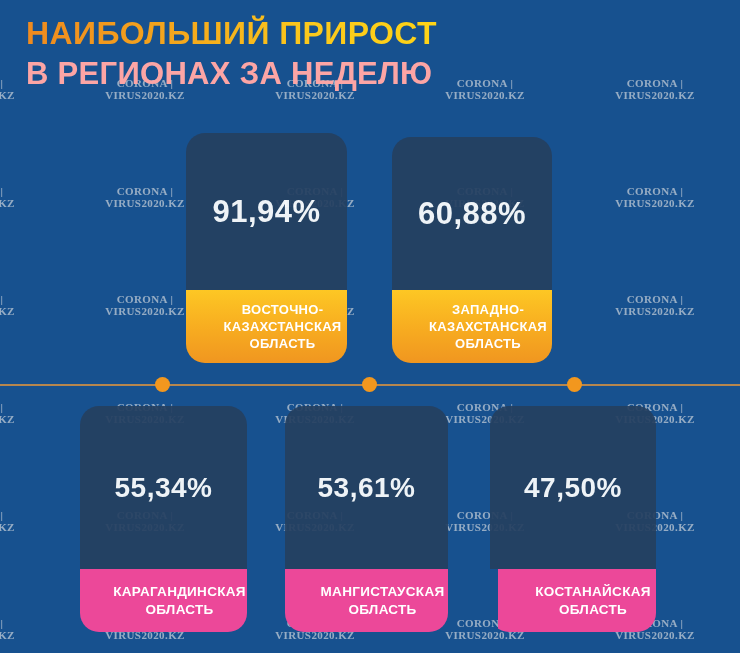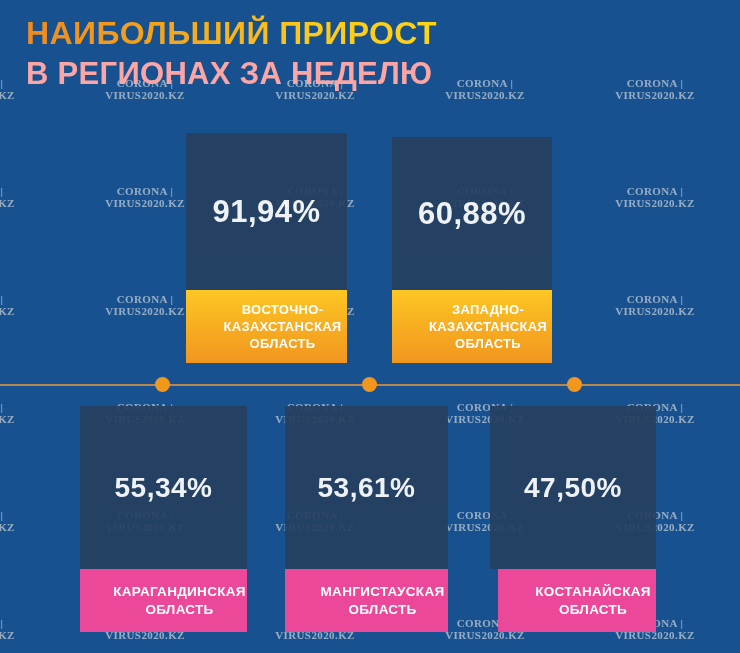--- a/index.html
+++ b/index.html
@@ -96,20 +96,21 @@
     background: #f2971e;
   }
 
   
   .bar {
     position: absolute;
     z-index: 3;
     display: flex;
     flex-direction: column;
     overflow: hidden;
+    border-radius: 19px;
   }
   .bar .body {
     flex: 1 1 auto;
     background: #254060;
     opacity: 0.93;
     display: flex;
     align-items: center;
     justify-content: center;
   }
   .bar .value {

